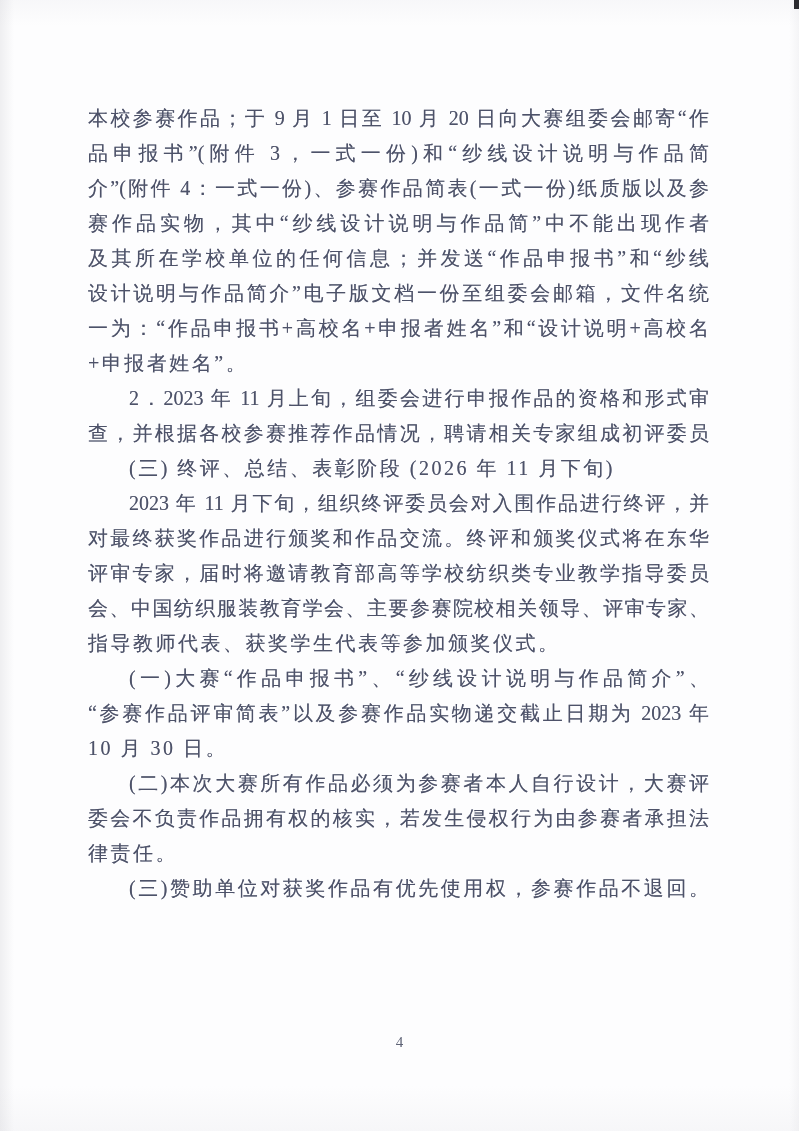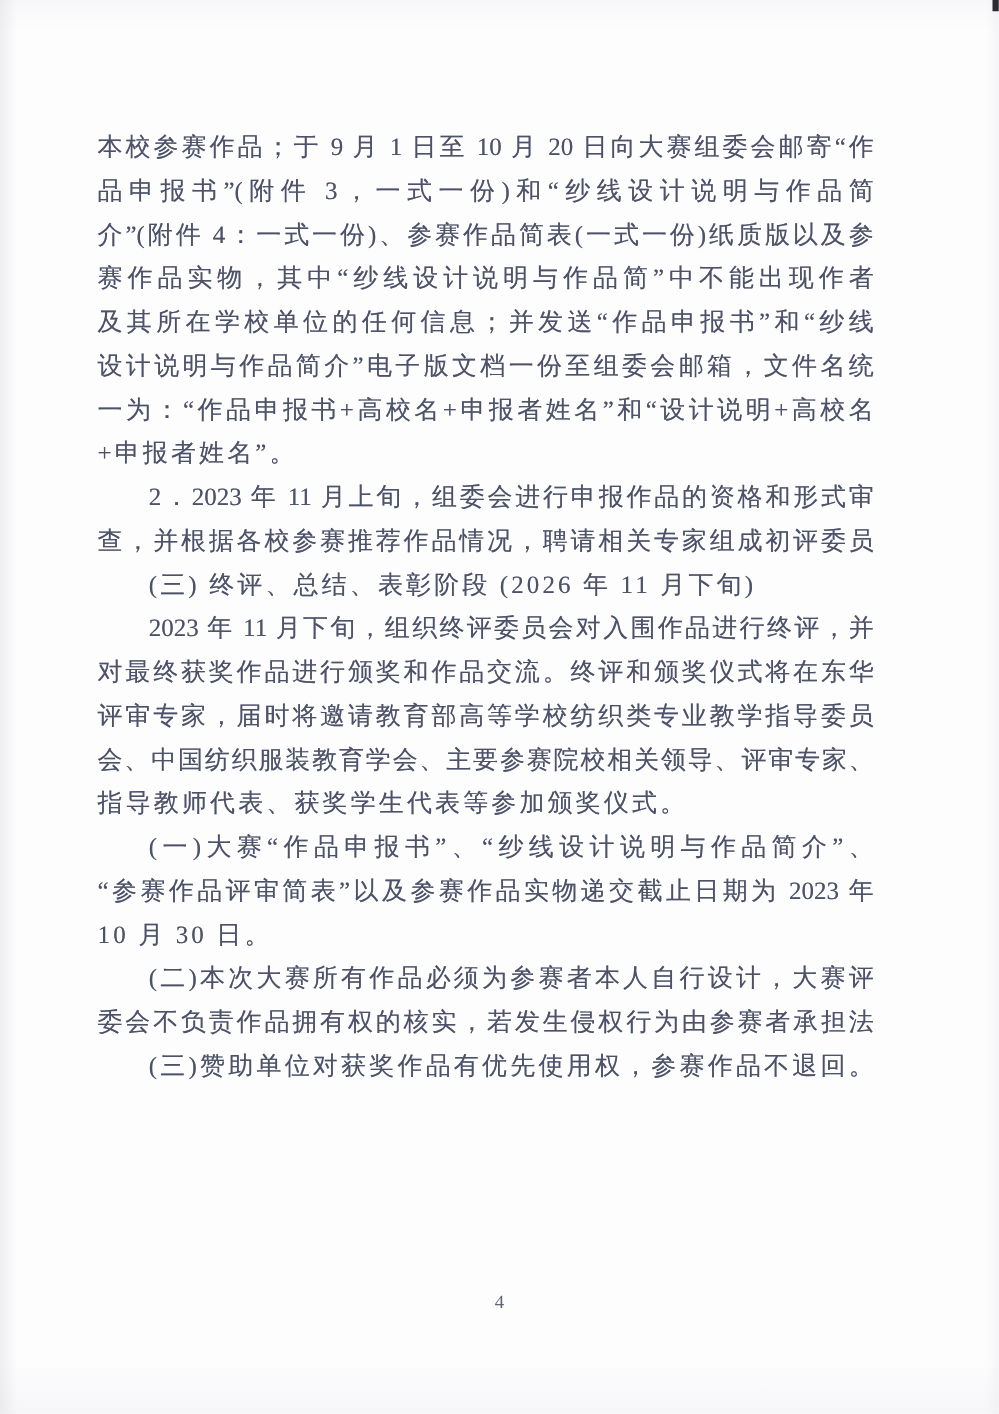--- a/index.html
+++ b/index.html
@@ -28,21 +28,21 @@
     position: absolute;
     top: 0;
     right: 0;
     width: 5px;
     height: 9px;
     background: #2b2b30;
   }
   .doc-body {
     position: absolute;
     top: 101px;
-    left: 78px;
+    left: 88px;
     width: 621px;
     color: #4d5269;
     text-shadow: 0 0 0.5px rgba(77,82,105,0.55);
   }
   .line {
     height: 35px;
     line-height: 35px;
     font-size: 20px;
     letter-spacing: 2.5px;
     white-space: nowrap;
@@ -87,16 +87,17 @@
       <div class="line indent justify">2023 年 11 月下旬，组织终评委员会对入围作品进行终评，并</div>
       <div class="line justify">对最终获奖作品进行颁奖和作品交流。终评和颁奖仪式将在东华</div>
       <div class="line justify">评审专家，届时将邀请教育部高等学校纺织类专业教学指导委员</div>
       <div class="line justify">会、中国纺织服装教育学会、主要参赛院校相关领导、评审专家、</div>
       <div class="line">指导教师代表、获奖学生代表等参加颁奖仪式。</div>
       <div class="line indent justify">(一)大赛“作品申报书”、“纱线设计说明与作品简介”、</div>
       <div class="line justify">“参赛作品评审简表”以及参赛作品实物递交截止日期为 2023 年</div>
       <div class="line">10 月 30 日。</div>
       <div class="line indent justify">(二)本次大赛所有作品必须为参赛者本人自行设计，大赛评</div>
       <div class="line justify">委会不负责作品拥有权的核实，若发生侵权行为由参赛者承担法</div>
+      <div class="line">律责任。</div>
       <div class="line indent justify">(三)赞助单位对获奖作品有优先使用权，参赛作品不退回。</div>
     </div>
   <div class="page-number">4</div>
 </div>
 
 </body></html>

